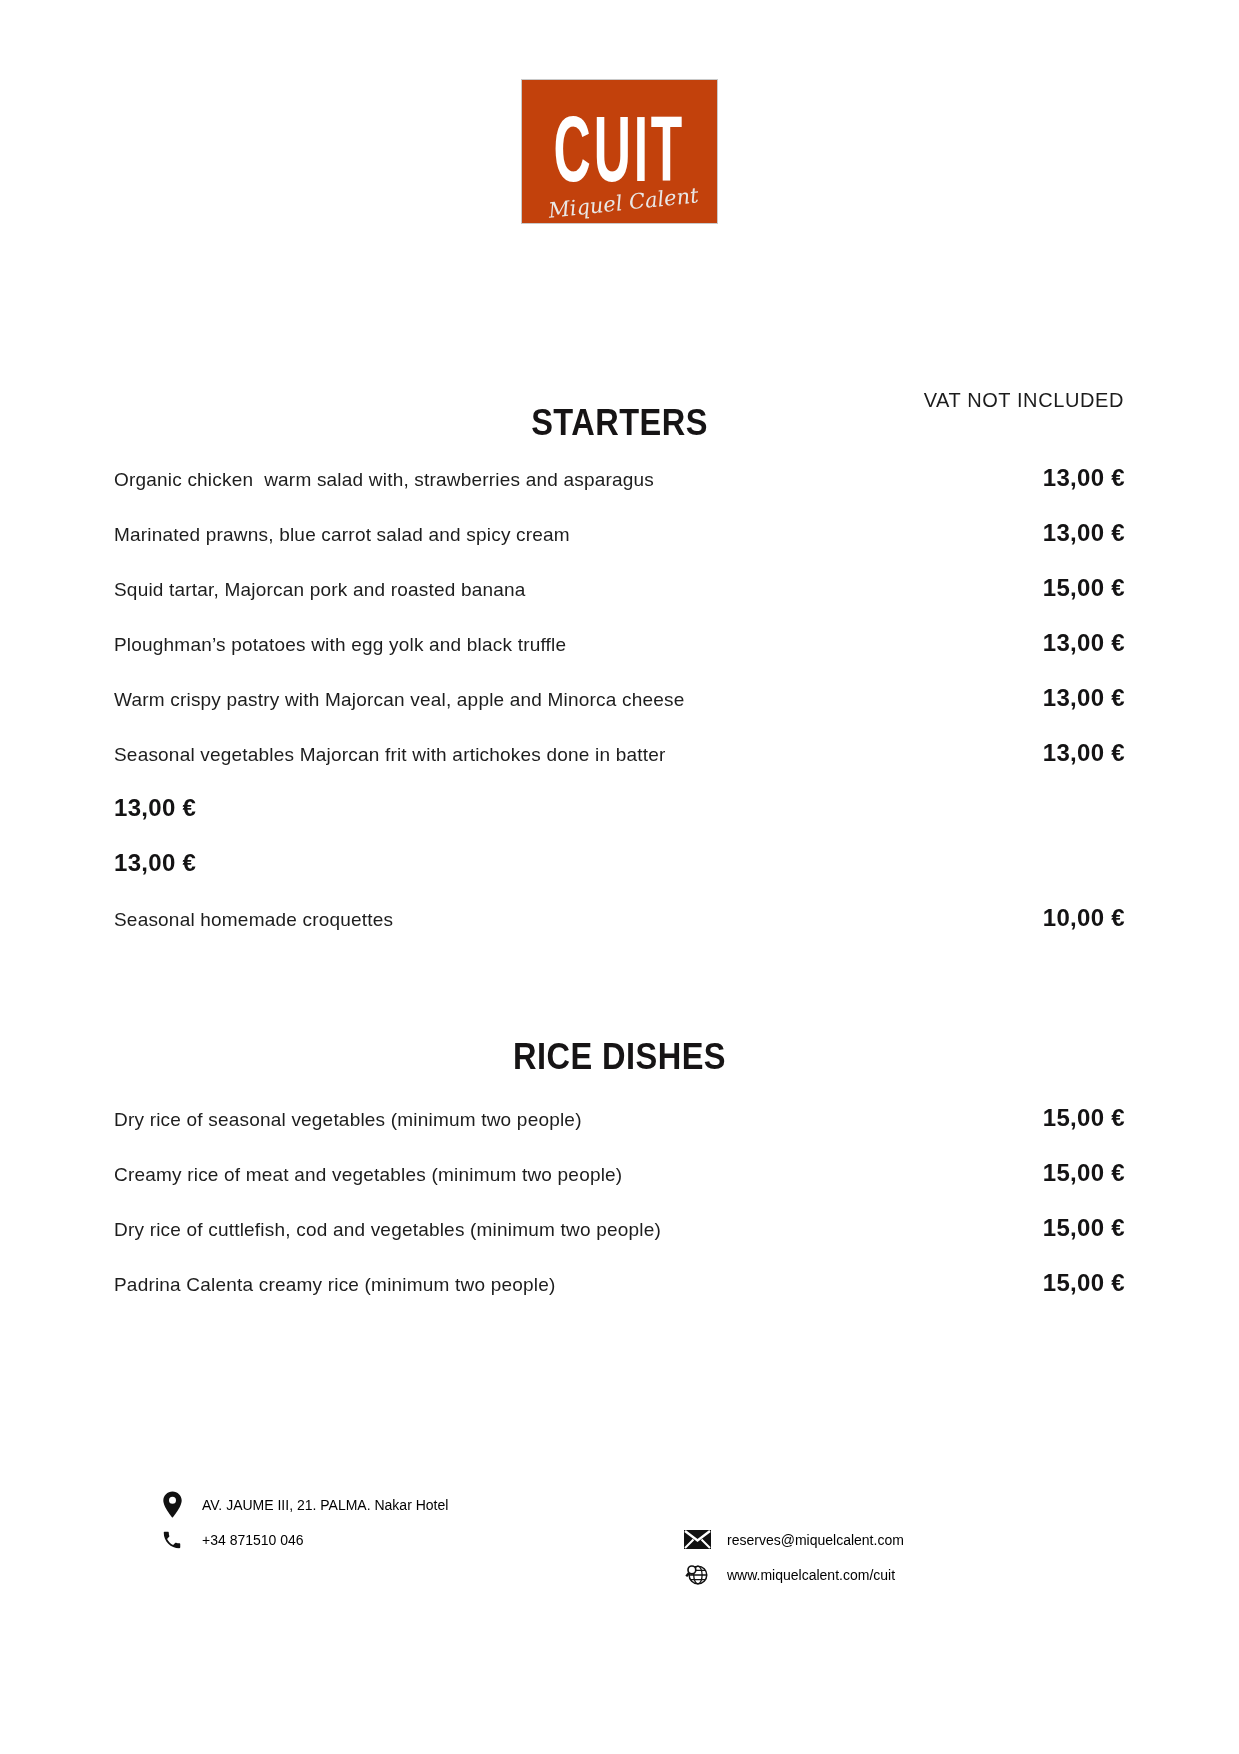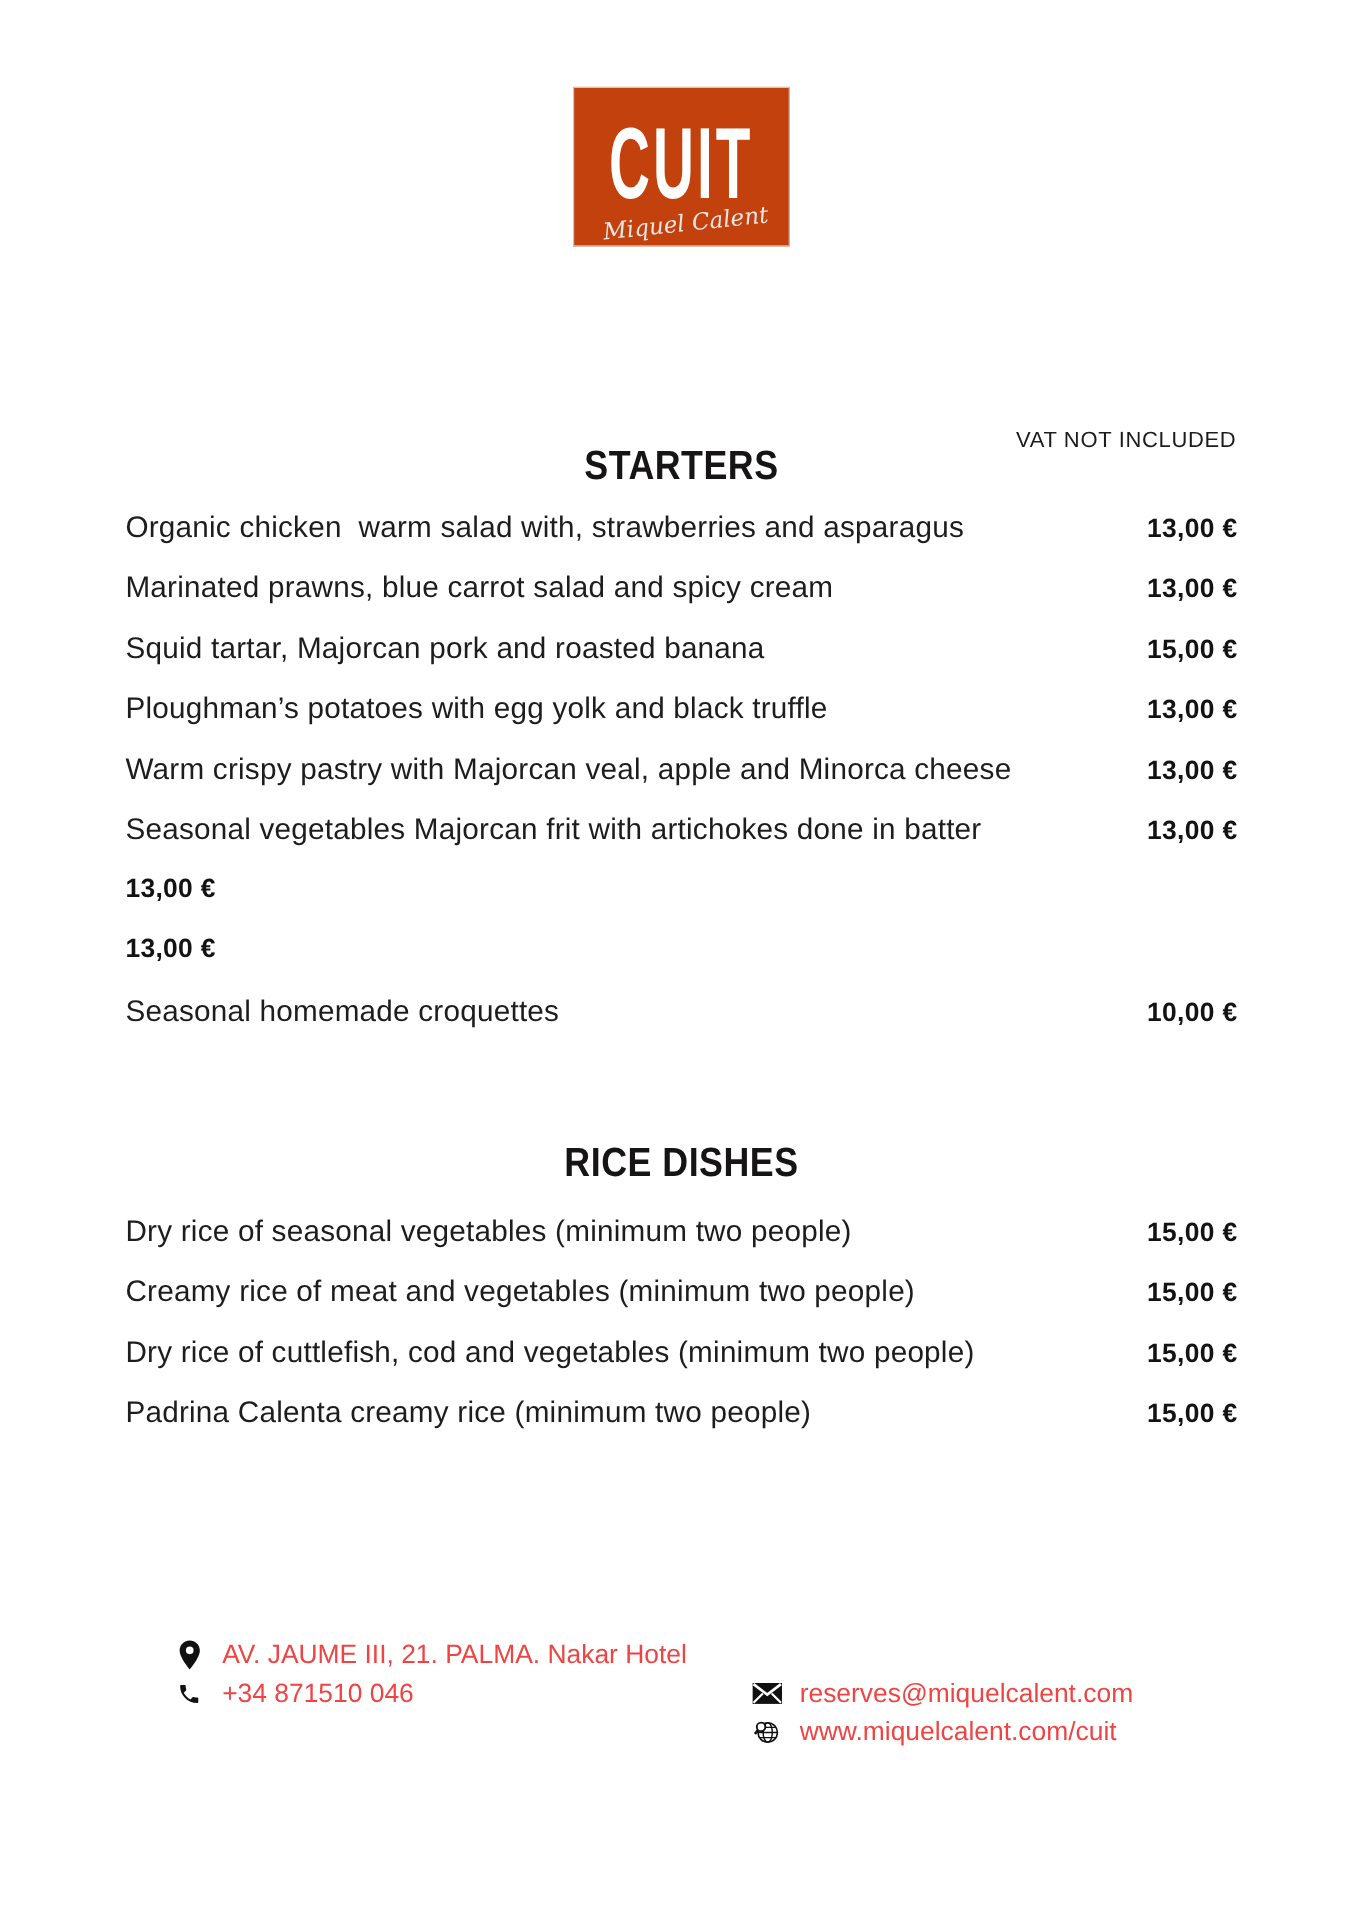--- a/index.html
+++ b/index.html
@@ -86,21 +86,21 @@
   .menu-section.rice .rows { margin-top: 26px; }
 
   .menu-row {
     display: flex;
     justify-content: space-between;
     align-items: baseline;
     height: 28px;
     margin-bottom: 27px;
   }
   .dish {
-    font-size: 27px;
+    font-size: 19px;
     letter-spacing: 0.2px;
     white-space: pre-wrap;
     color: #1d1d1d;
   }
   .price {
     font-size: 24px;
     font-weight: bold;
     letter-spacing: 0.3px;
     white-space: nowrap;
     color: #141314;
@@ -112,22 +112,22 @@
     display: flex;
     flex-direction: column;
   }
   .footer-col.left  { left: 158px; top: 1487px; }
   .footer-col.right { left: 683px; top: 1522px; }
 
   .contact-line {
     display: flex;
     align-items: center;
     height: 35px;
-    font-size: 24px;
-    color: #ef4444;
+    font-size: 14px;
+    color: #000000;
   }
   .contact-line .icon {
     width: 28px;
     display: flex;
     justify-content: center;
     align-items: center;
     margin-right: 16px;
     flex: 0 0 28px;
   }
   .contact-line .icon svg { display: block; }

